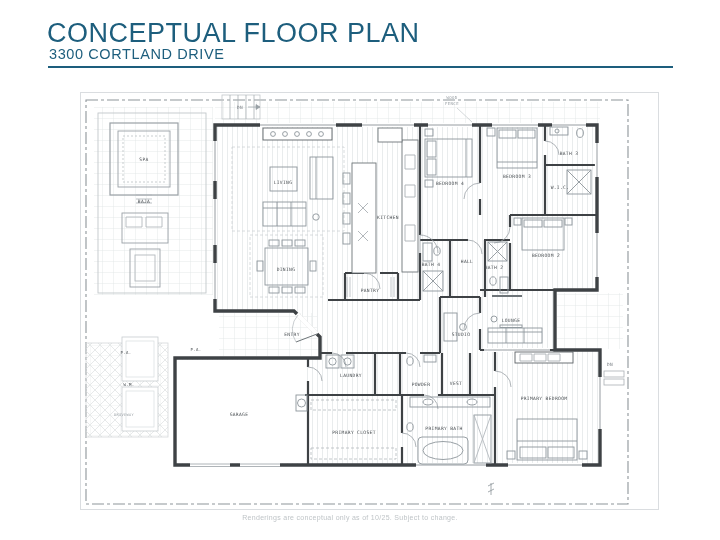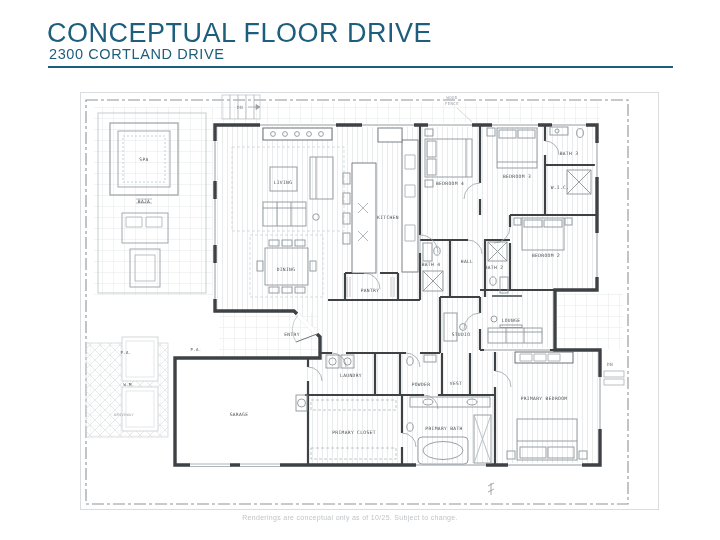--- a/index.html
+++ b/index.html
@@ -29,22 +29,22 @@
     fill:#4b5054;letter-spacing:.35px;
   }
   .lbl{font-size:4.6px;}
   .lbl-sm{font-size:4px;}
   .lbl-faint{font-size:4px;fill:#9aa1a6;}
   .lbl-dn{font-size:4.4px;fill:#70777c;}
 </style>
 </head>
 <body>
 
-<h1 class="page-title">CONCEPTUAL FLOOR DRIVE</h1>
-<h2 class="page-subtitle">2300 CORTLAND DRIVE</h2>
+<h1 class="page-title">CONCEPTUAL FLOOR PLAN</h1>
+<h2 class="page-subtitle">3300 CORTLAND DRIVE</h2>
 <div class="title-rule"></div>
 
 <div class="plan-wrap">
 <svg width="590" height="430" viewBox="0 0 590 430">
   <defs>
     <pattern id="pat-floor" width="5" height="5" patternUnits="userSpaceOnUse">
       <line x1="2.5" y1="0" x2="2.5" y2="5" stroke="#e9eced" stroke-width="1"></line>
     </pattern>
     <pattern id="pat-tile" width="11" height="11" patternUnits="userSpaceOnUse">
       <path d="M11,0 H0 V11" fill="none" stroke="#dfe3e5" stroke-width="0.8"></path>

